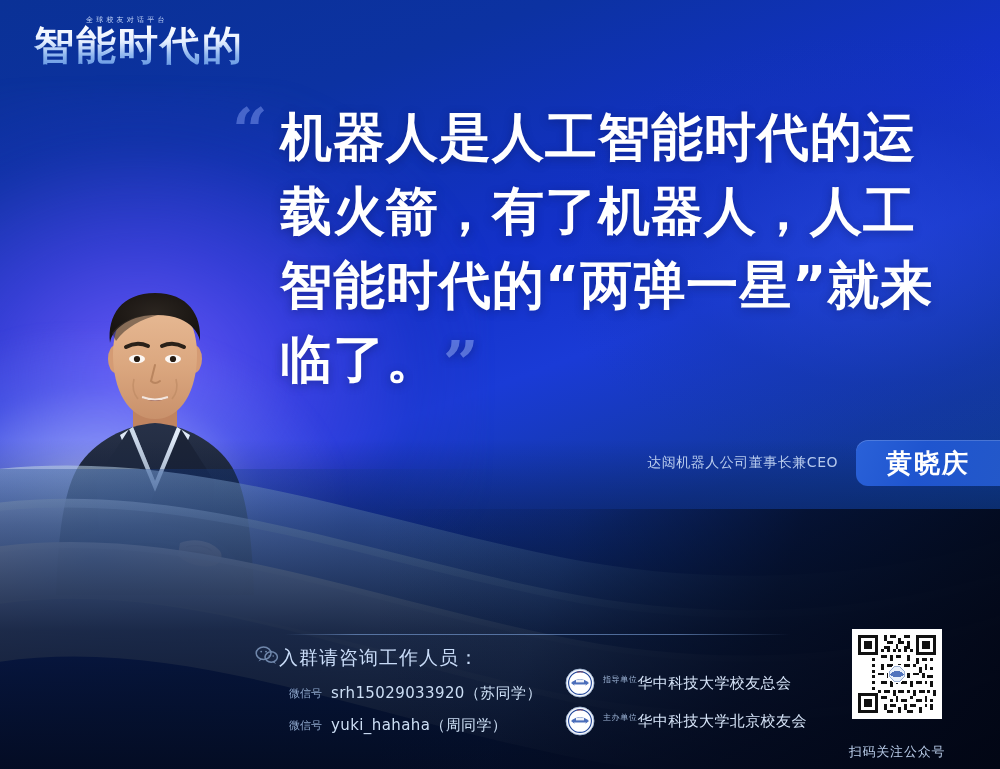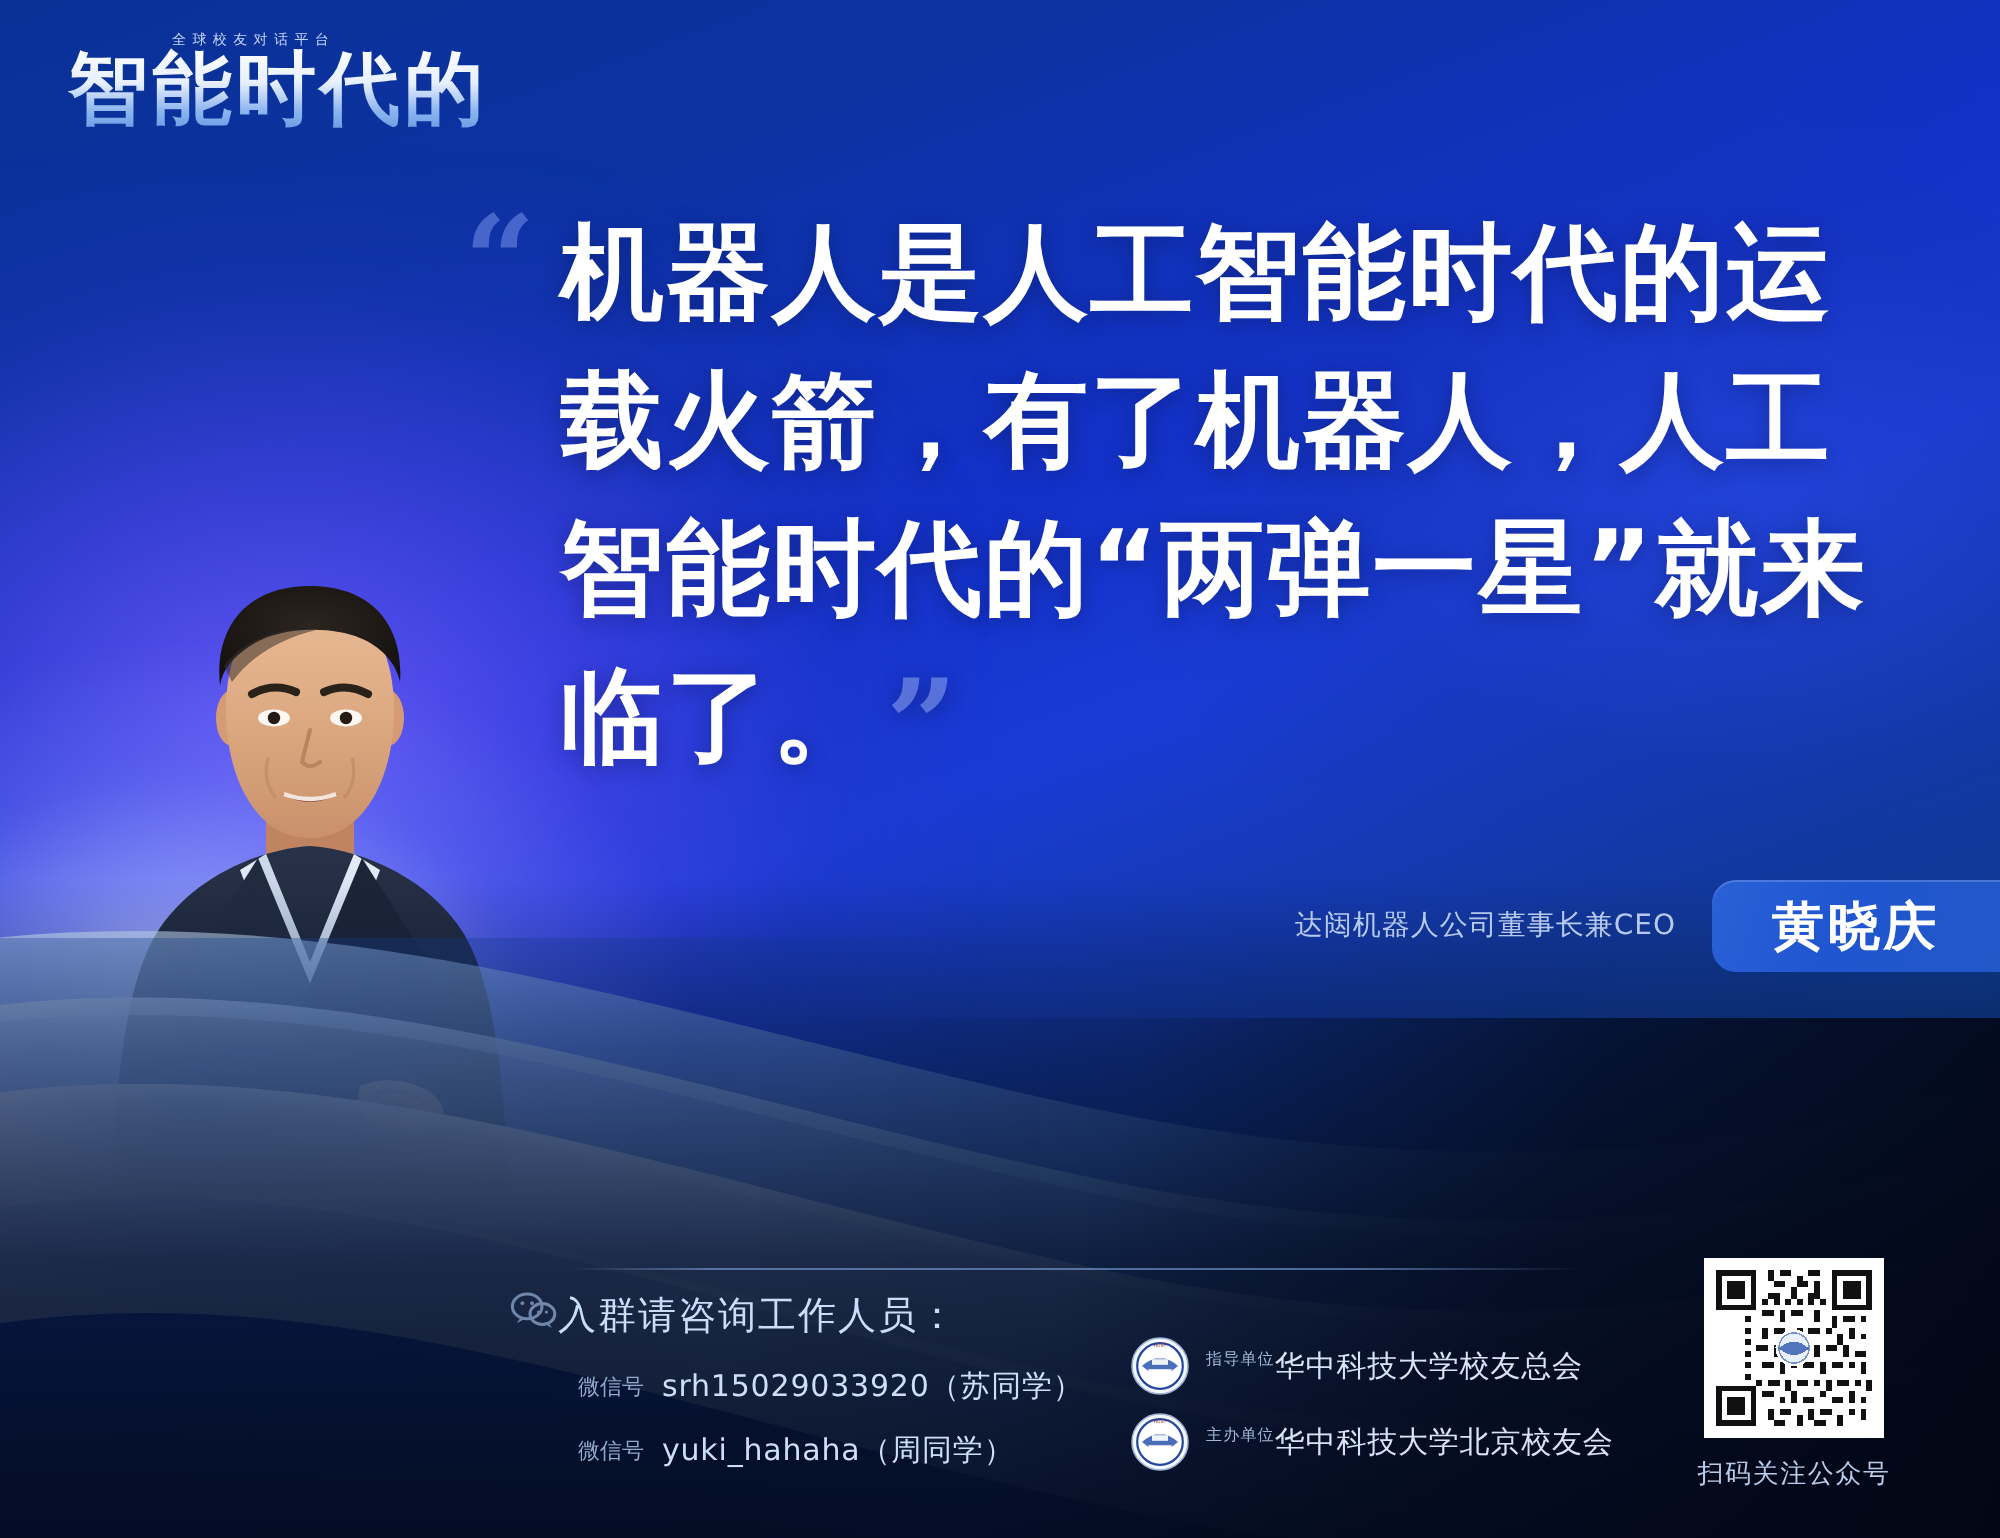--- a/index.html
+++ b/index.html
@@ -349,21 +349,21 @@
   .qr-box {
     width: 90px;
     height: 90px;
     margin: 0 auto;
     background: #ffffff;
     padding: 3px;
     box-sizing: border-box;
     position: relative;
   }
   .qr-caption {
-    margin-top: 9px;
+    margin-top: 24px;
     font-size: 13px;
     color: #b8cbe8;
     letter-spacing: 0.8px;
     white-space: nowrap;
     font-family: "DejaVu Sans", sans-serif;
   }
 
   
   .portrait {
     position: absolute;

